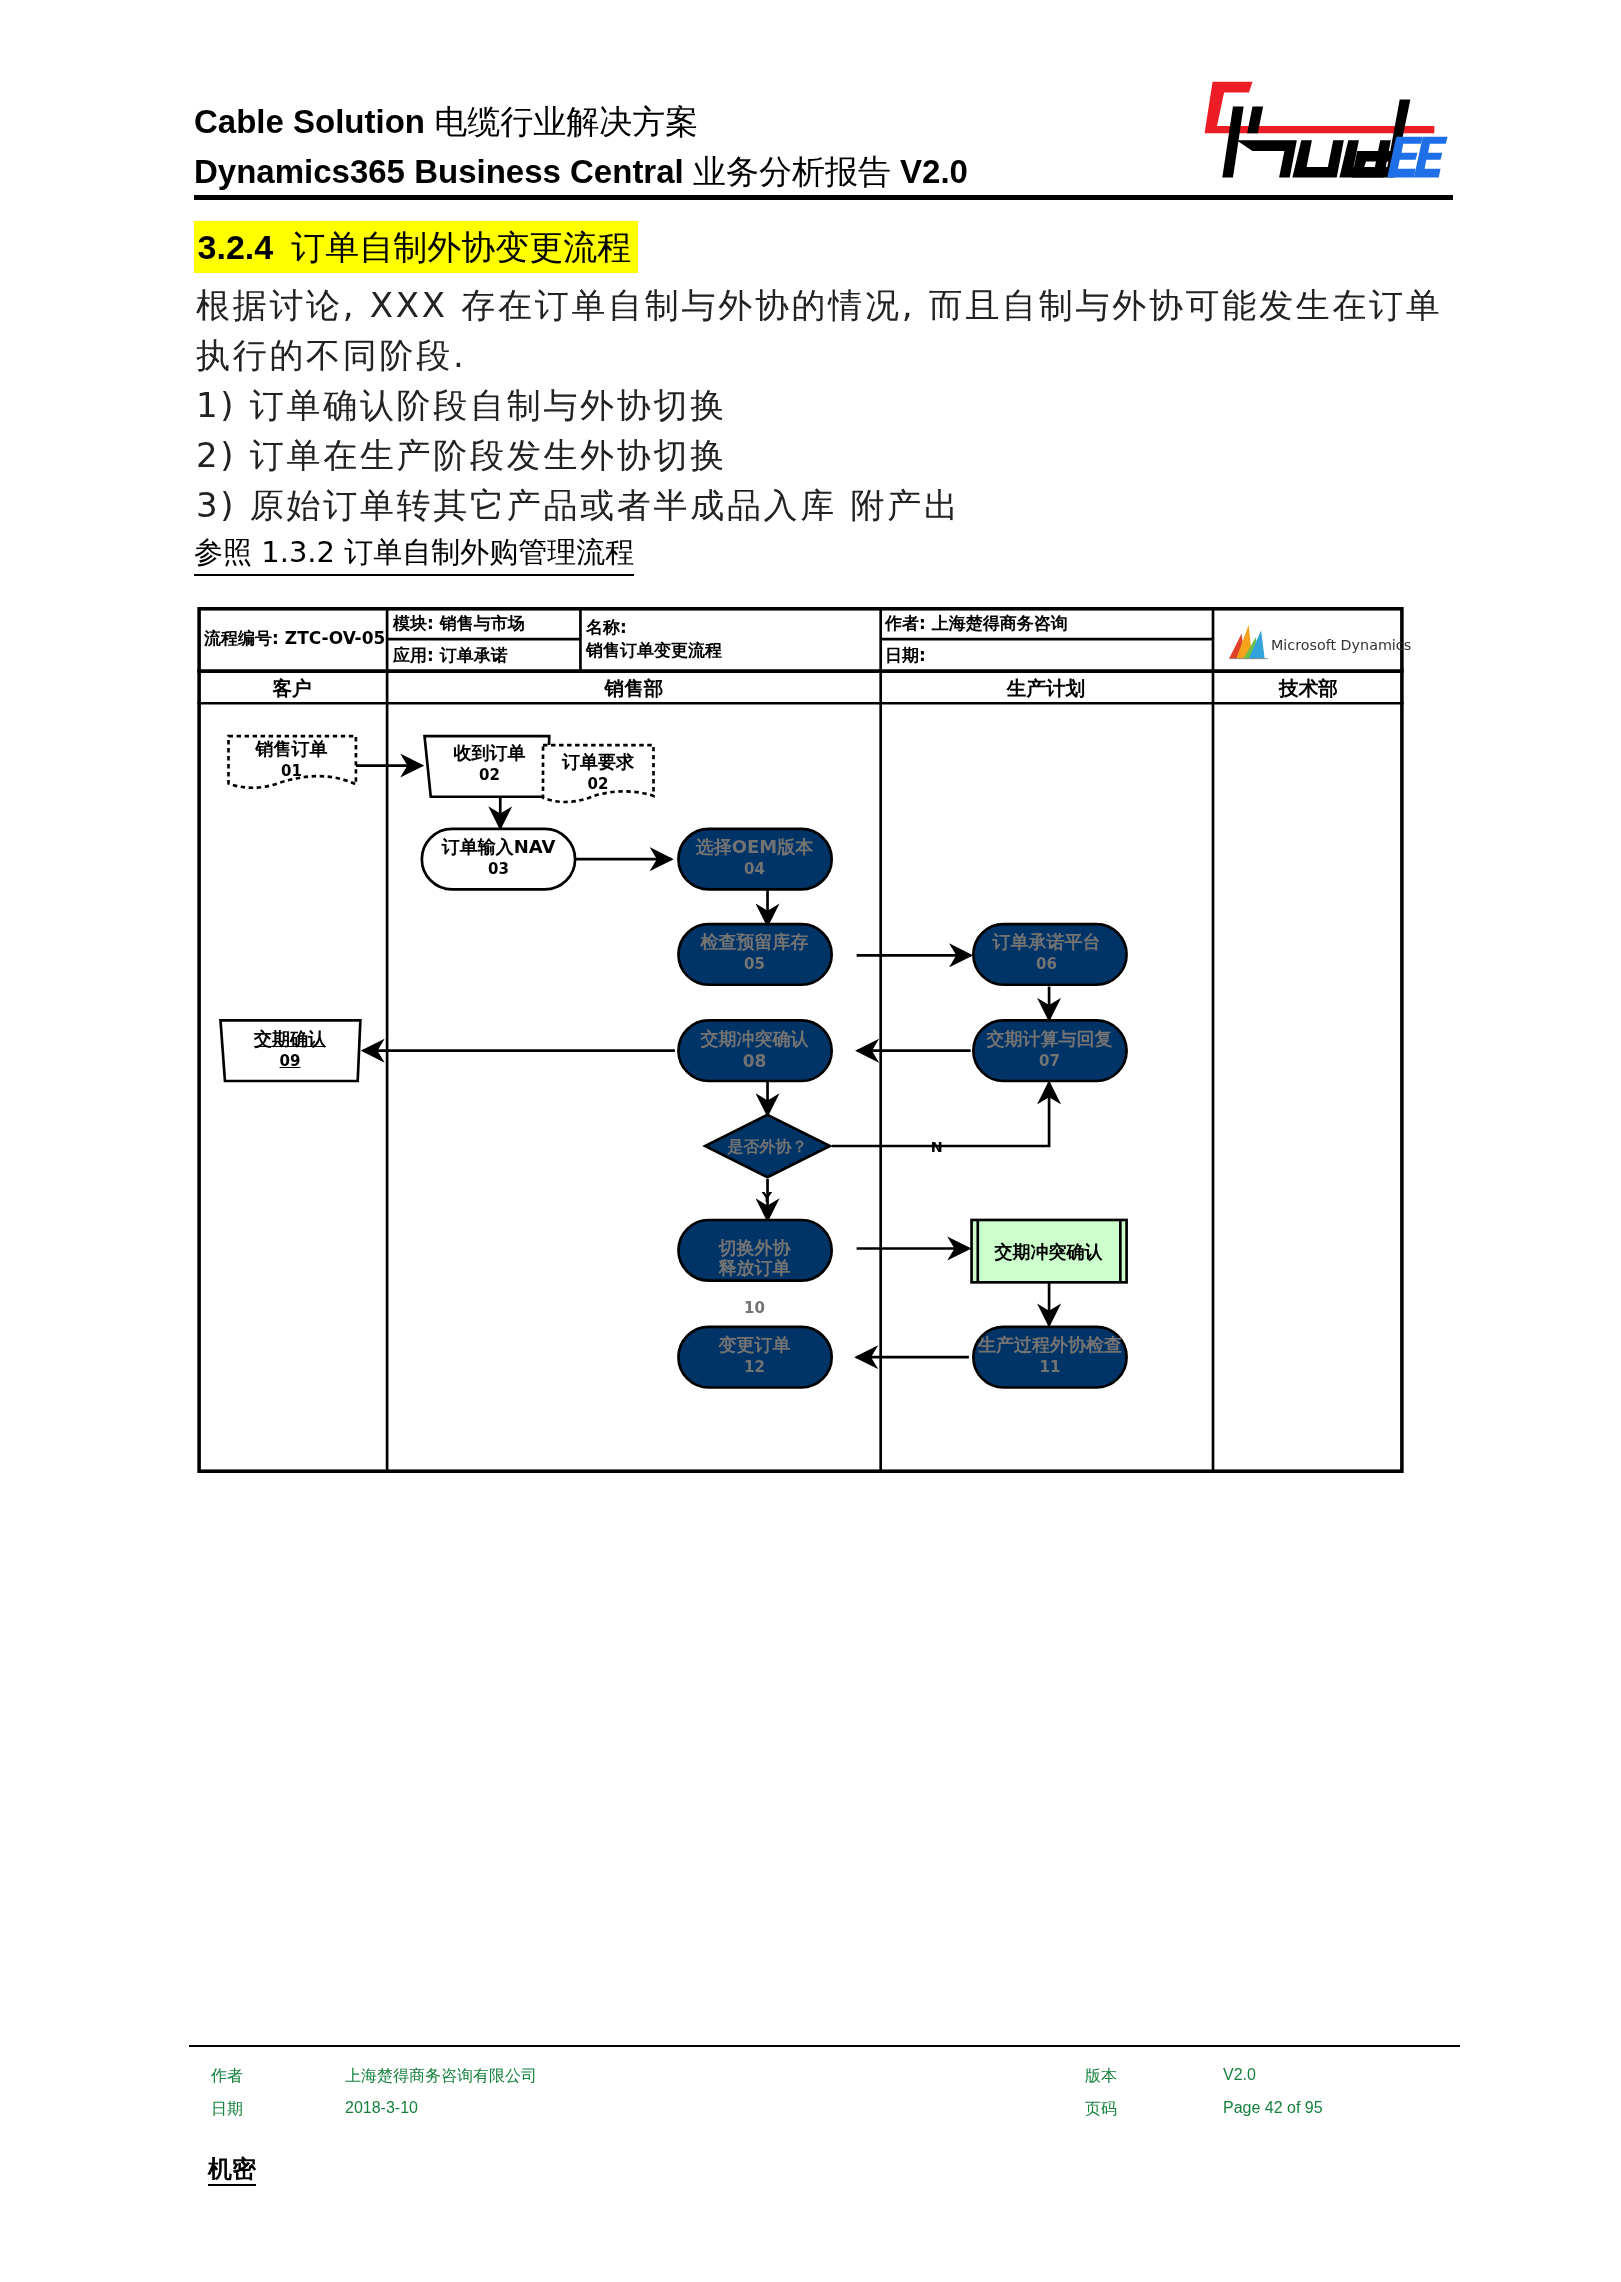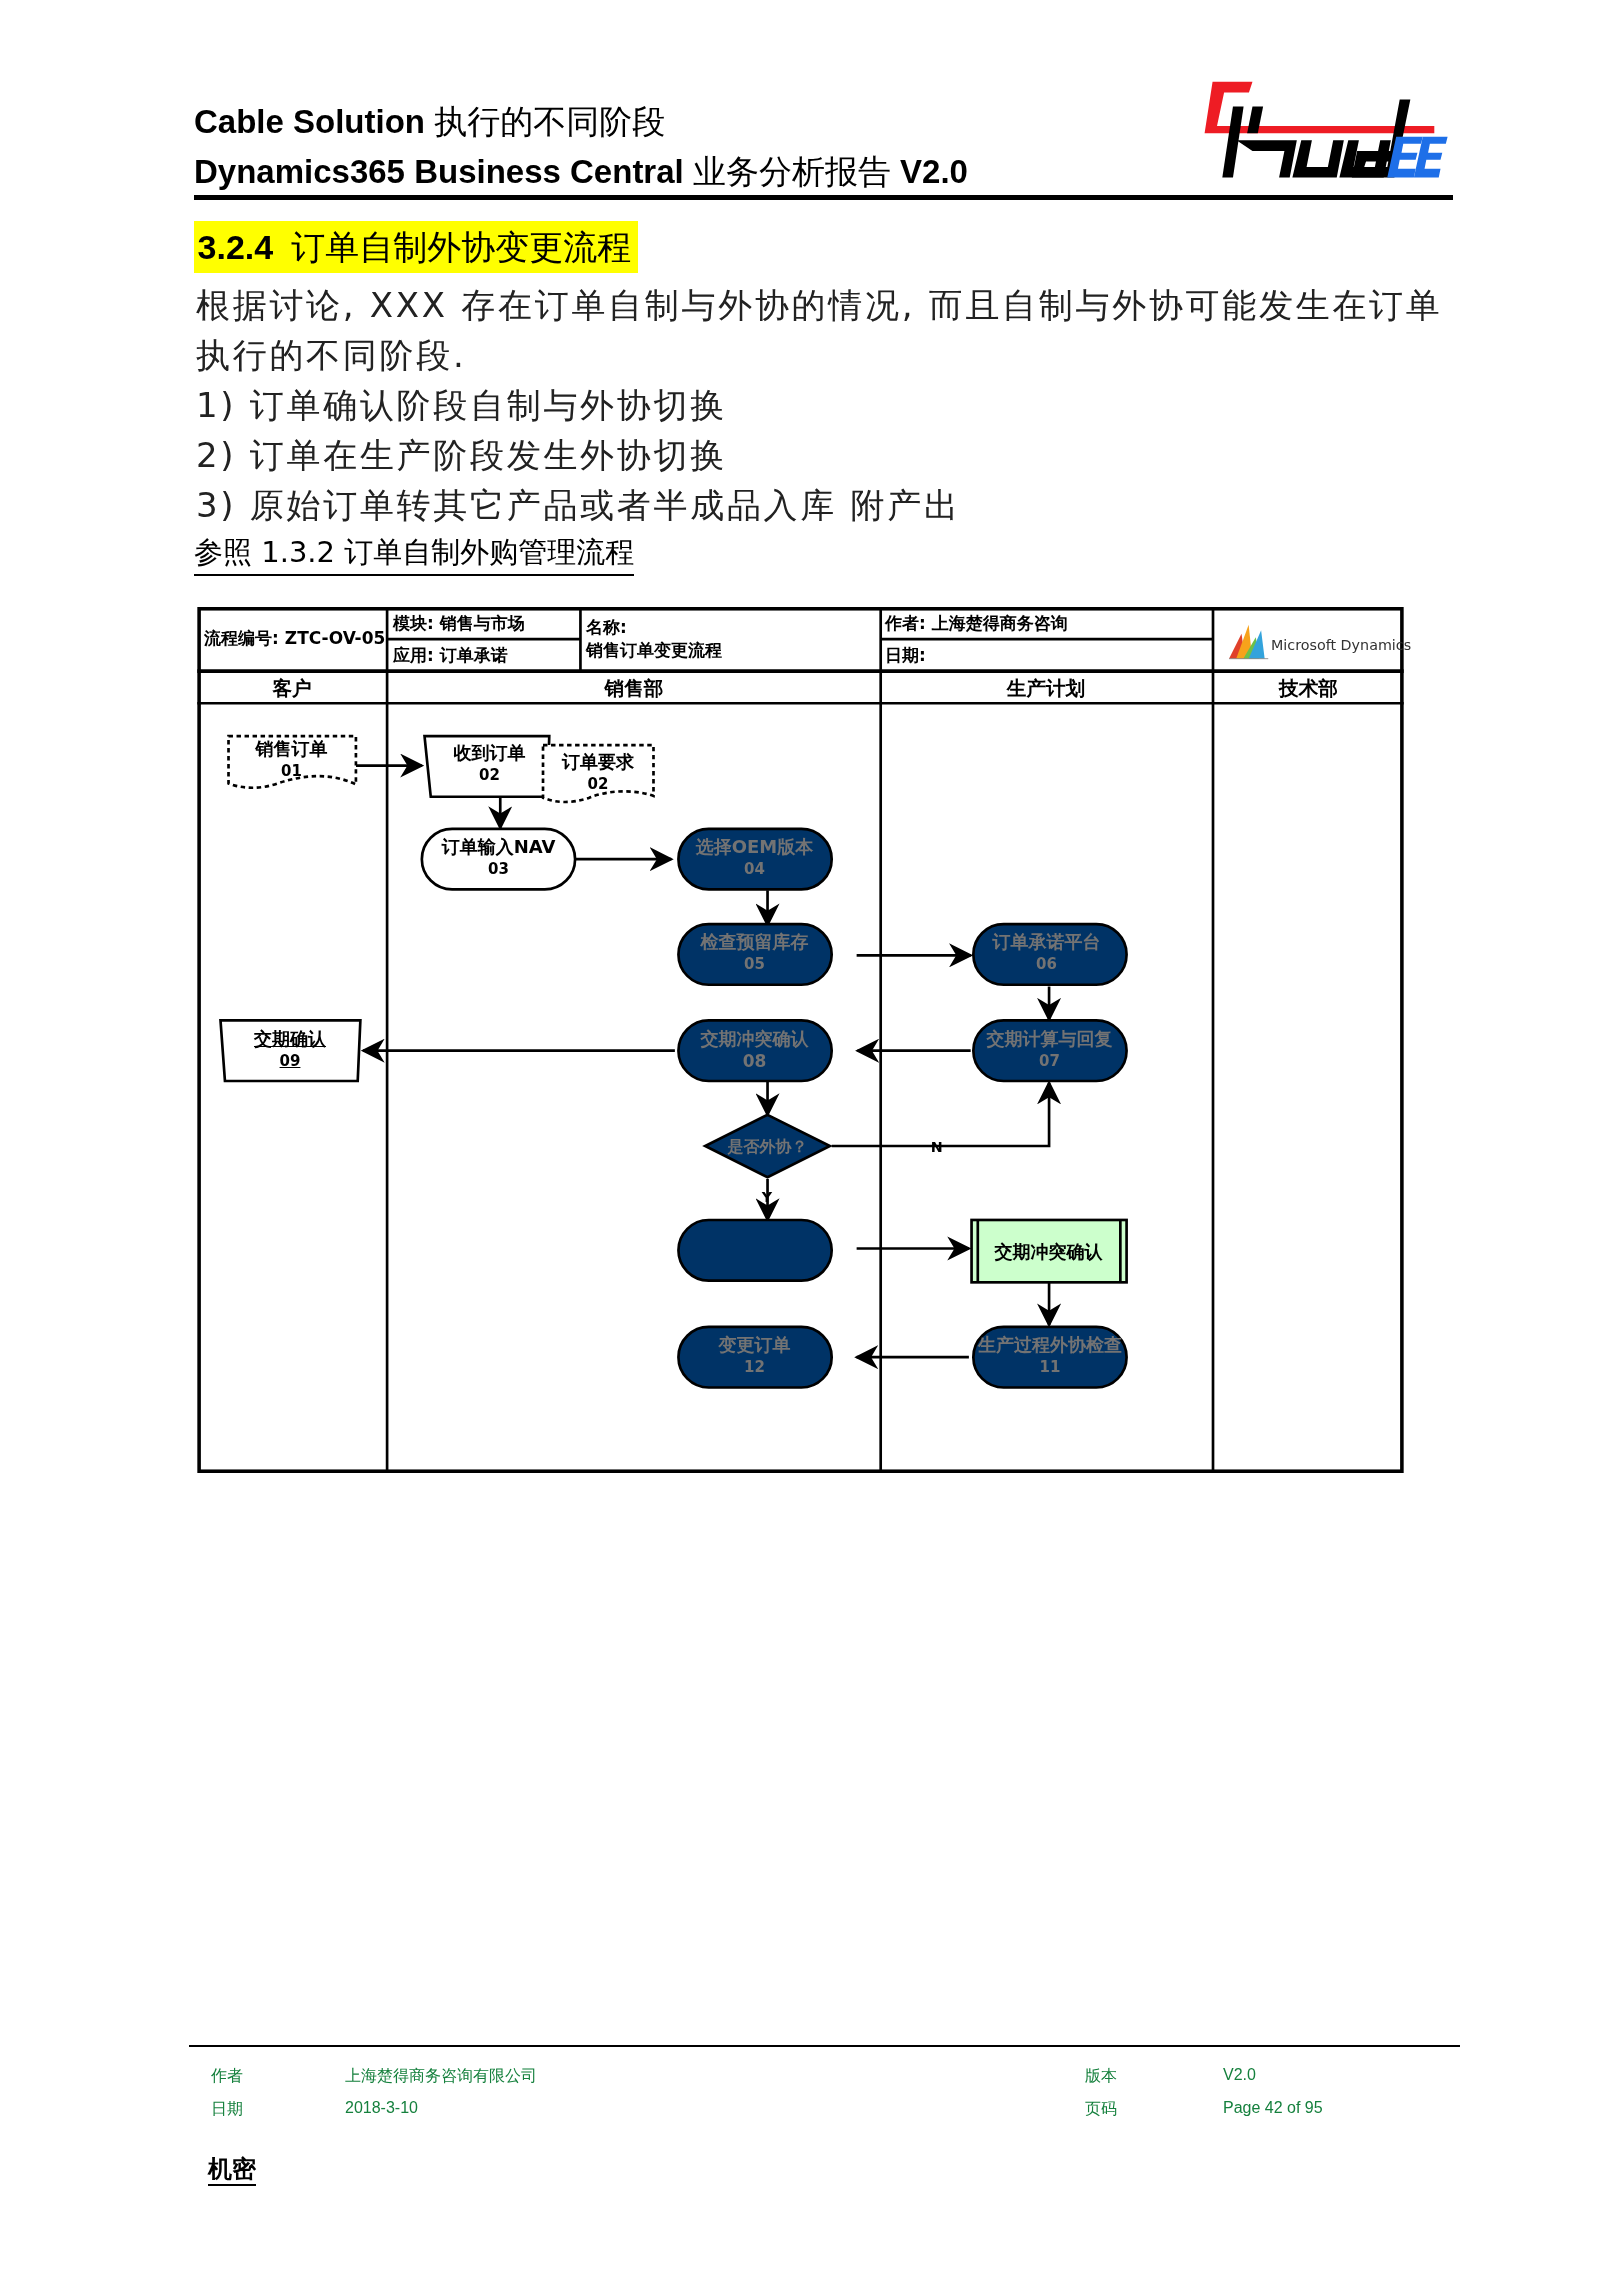--- a/index.html
+++ b/index.html
@@ -27,21 +27,21 @@
   .footer-rule { position: absolute; left: 189px; top: 2045px; width: 1271px; height: 1.8px; background: #000; }
   .foot { position: absolute; font-size: 16px; color: #15803d; white-space: nowrap; }
   .foot.en { font-family: "Liberation Sans", sans-serif; }
   .confidential { position: absolute; left: 208px; top: 2155px; font-size: 24px; font-weight: bold; border-bottom: 2.7px solid #000; line-height: 28.5px; }
 </style>
 </head>
 <body>
 
 <div class="hdr-line1">
   <span>Cable Solution</span>
-  <span class="cn">执行的不同阶段</span>
+  <span class="cn">电缆行业解决方案</span>
 </div>
 <div class="hdr-line2">
   <span>Dynamics365 Business Central</span>
   <span class="cn">业务分析报告</span>
   <span>V2.0</span>
 </div>
 
 <svg class="logo" viewBox="0 0 290 115">
   <g>
     <polygon points="25,2 70,2 66,14 38,14 30,52 275,52 275,60 16,60" fill="#ee1c24"></polygon>
@@ -197,20 +197,25 @@
   </div>
   <div class="node-text" style="left:23px;width:140px;top:420px;text-decoration:underline;">
     <div>交期确认</div>
     <div style="font-size:15px;">09</div>
   </div>
   <div class="node-text white" style="left:508px;width:125px;top:528px;font-size:16px;">
     <div>是否外协？</div>
   </div>
   <div class="node-text" style="left:729px;width:21.4px;top:529px;font-size:14.3px;">N</div>
   <div class="node-text" style="left:561px;width:18px;top:579px;font-size:14.3px;">Y</div>
+  <div class="node-text white" style="left:481px;width:153px;top:610px;line-height:20.5px;white-space:pre-line;">
+    <div>切换外协
+释放订单</div>
+    <div style="font-size:15px;line-height:18px;">10</div>
+  </div>
   <div class="node-text" style="left:774px;width:155px;top:633px;">
     <div>交期冲突确认</div>
   </div>
   <div class="node-text white" style="left:770px;width:166px;top:726px;">
     <div>生产过程外协检查</div>
     <div style="font-size:15px;">11</div>
   </div>
   <div class="node-text white" style="left:481px;width:153px;top:726px;">
     <div>变更订单</div>
     <div style="font-size:15px;">12</div>

